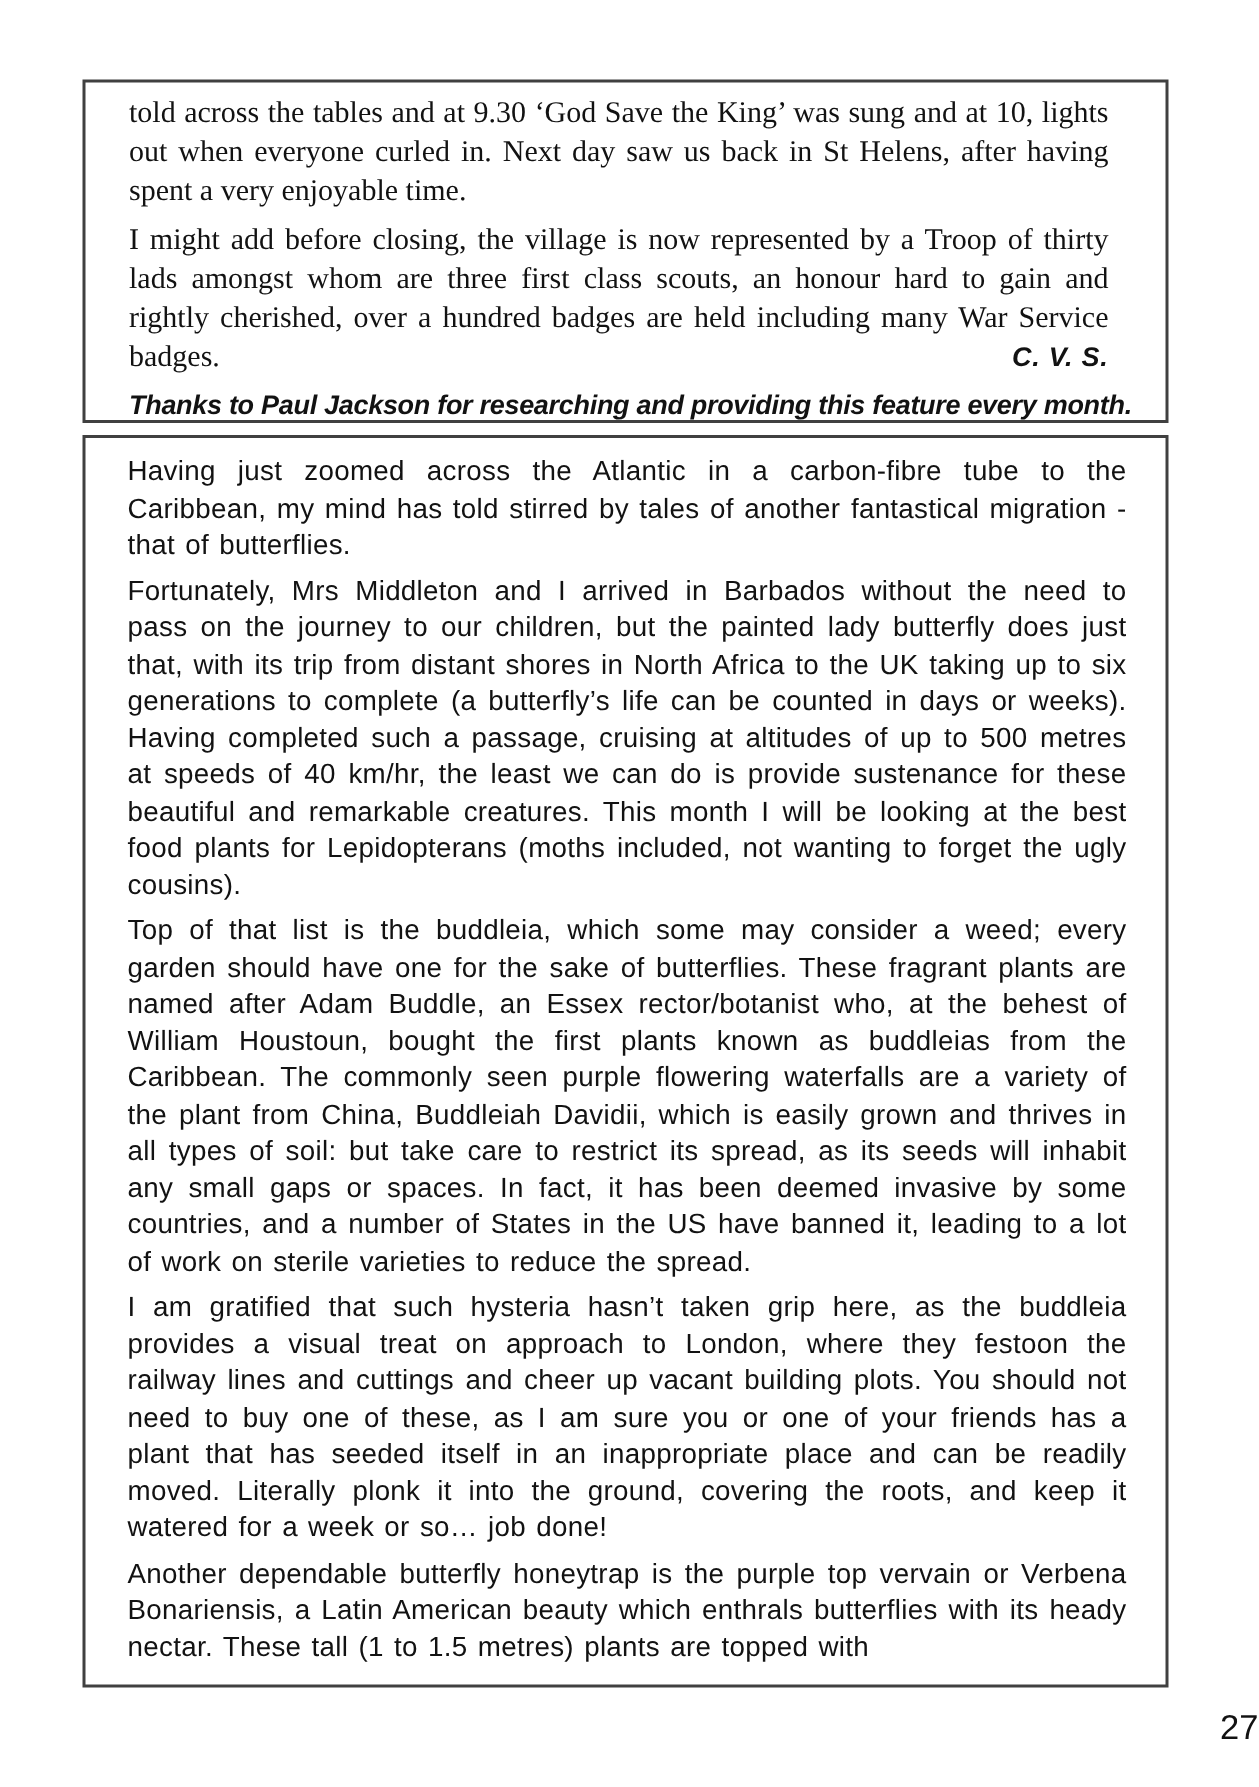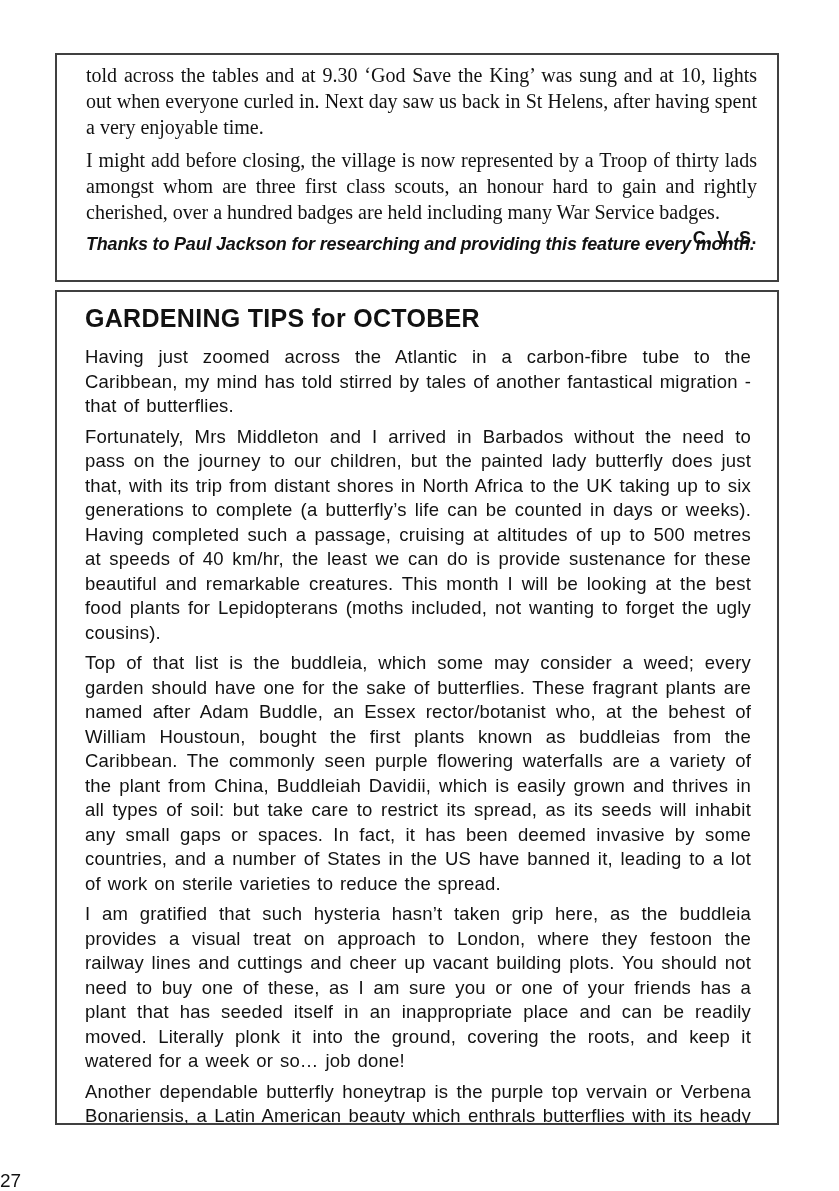--- a/index.html
+++ b/index.html
@@ -17,35 +17,36 @@
     left: 55px;
     width: 724px;
     border: 2px solid #404040;
     background: #ffffff;
     overflow: hidden;
   }
   
   .scouts-box {
     top: 53px;
     height: 229px;
-    padding: 7px 20px 4px 29px;
+    padding: 7px 38px 4px 29px;
     font-family: "Liberation Serif", "DejaVu Serif", serif;
   }
   .scouts-box p {
     margin: 0 0 7px 0;
     font-size: 20px;
     line-height: 26px;
     text-align: justify;
   }
   .signature {
     float: right;
     font-family: "Liberation Sans", "DejaVu Sans", sans-serif;
     font-size: 18px;
     font-weight: 600;
     letter-spacing: 0.5px;
+    font-style: italic;
   }
   .credit {
     margin-top: 9px;
     font-family: "Liberation Sans", "DejaVu Sans", sans-serif;
     font-style: italic;
     font-weight: bold;
     font-size: 18px;
     letter-spacing: -0.2px;
     white-space: nowrap;
     text-align: right;
@@ -70,40 +71,38 @@
     text-align: justify;
     word-spacing: 1.5px;
     letter-spacing: 0.2px;
   }
   
   .page-number {
     position: absolute;
     top: 1138px;
     left: 0;
     width: 100%;
-    text-align: left;
+    text-align: right;
     font-family: "Liberation Sans", "DejaVu Sans", sans-serif;
-    font-size: 19px;
+    font-size: 23px;
     color: #121212;
-    margin-top: 32px;
   }
 </style>
 </head>
 <body>
 
 <div class="page">
 
   <div class="box scouts-box">
     <p><span>told across the tables and at 9.30 ‘God Save the King’ was sung and at 10, lights out when everyone curled in. Next day saw us back in St Helens, after having spent a very enjoyable time.</span></p>
     <p><span>I might add before closing, the village is now represented by a Troop of thirty lads amongst whom are three first class scouts, an honour hard to gain and rightly cherished, over a hundred badges are held including many War Service badges.</span><span class="signature">C. V. S.</span></p>
     <div class="credit">Thanks to Paul Jackson for researching and providing this feature every month.</div>
   </div>
 
   <div class="box gardening-box">
-    <div class="g-title">GARDENING TIPS for OCTOBER</div>
     <p class="g-para">Having just zoomed across the Atlantic in a carbon-fibre tube to the Caribbean, my mind has told stirred by tales of another fantastical migration - that of butterflies.</p>
     <p class="g-para">Fortunately, Mrs Middleton and I arrived in Barbados without the need to pass on the journey to our children, but the painted lady butterfly does just that, with its trip from distant shores in North Africa to the UK taking up to six generations to complete (a butterfly’s life can be counted in days or weeks). Having completed such a passage, cruising at altitudes of up to 500 metres at speeds of 40 km/hr, the least we can do is provide sustenance for these beautiful and remarkable creatures. This month I will be looking at the best food plants for Lepidopterans (moths included, not wanting to forget the ugly cousins).</p>
     <p class="g-para">Top of that list is the buddleia, which some may consider a weed; every garden should have one for the sake of butterflies. These fragrant plants are named after Adam Buddle, an Essex rector/botanist who, at the behest of William Houstoun, bought the first plants known as buddleias from the Caribbean. The commonly seen purple flowering waterfalls are a variety of the plant from China, Buddleiah Davidii, which is easily grown and thrives in all types of soil: but take care to restrict its spread, as its seeds will inhabit any small gaps or spaces. In fact, it has been deemed invasive by some countries, and a number of States in the US have banned it, leading to a lot of work on sterile varieties to reduce the spread.</p>
     <p class="g-para">I am gratified that such hysteria hasn’t taken grip here, as the buddleia provides a visual treat on approach to London, where they festoon the railway lines and cuttings and cheer up vacant building plots. You should not need to buy one of these, as I am sure you or one of your friends has a plant that has seeded itself in an inappropriate place and can be readily moved. Literally plonk it into the ground, covering the roots, and keep it watered for a week or so… job done!</p>
     <p class="g-para">Another dependable butterfly honeytrap is the purple top vervain or Verbena Bonariensis, a Latin American beauty which enthrals butterflies with its heady nectar. These tall (1 to 1.5 metres) plants are topped with</p>
   </div>
 
   <div class="page-number">27</div>
 
 </div>

